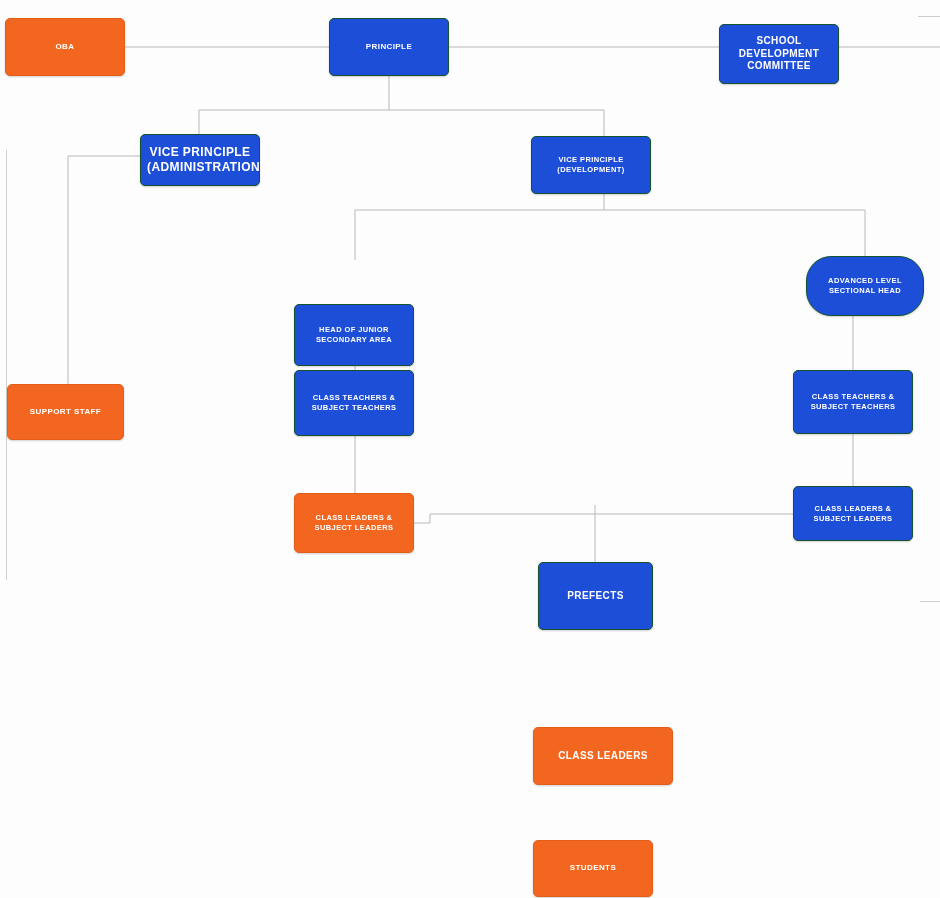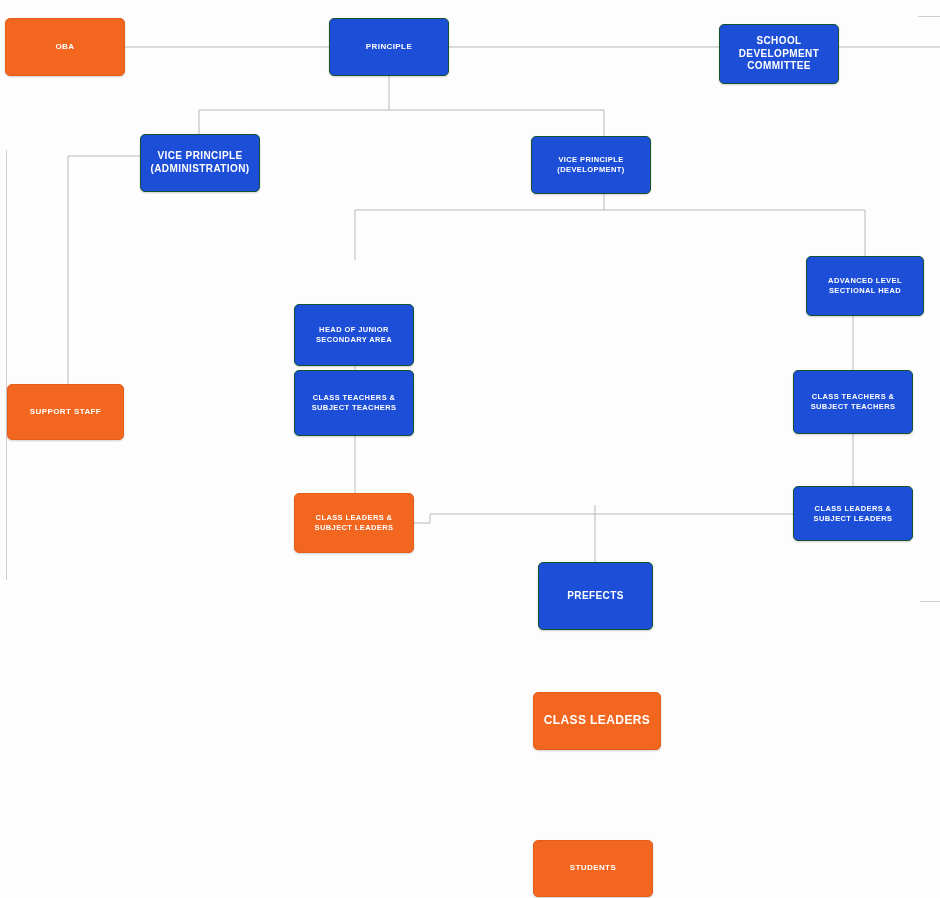--- a/index.html
+++ b/index.html
@@ -88,49 +88,49 @@
 
 <div class="node orange" style="left: 5px; top: 18px; width: 120px; height: 58px; font-size: 8px;">
       <span class="node-label">OBA</span>
     </div>
     <div class="node green" style="left: 329px; top: 18px; width: 120px; height: 58px; font-size: 8px;">
       <span class="node-label">PRINCIPLE</span>
     </div>
     <div class="node green" style="left: 719px; top: 24px; width: 120px; height: 60px; font-size: 10px;">
       <span class="node-label">SCHOOL DEVELOPMENT COMMITTEE</span>
     </div>
-    <div class="node green" style="left: 140px; top: 134px; width: 120px; height: 58px; font-size: 10px;">
+    <div class="node green" style="left: 140px; top: 134px; width: 120px; height: 52px; font-size: 12px;">
       <span class="node-label">VICE PRINCIPLE (ADMINISTRATION)</span>
     </div>
     <div class="node green" style="left: 531px; top: 136px; width: 120px; height: 58px; font-size: 7.5px;">
       <span class="node-label">VICE PRINCIPLE (DEVELOPMENT)</span>
     </div>
     <div class="node orange" style="left: 7px; top: 384px; width: 117px; height: 56px; font-size: 8px;">
       <span class="node-label">SUPPORT STAFF</span>
     </div>
     <div class="node green" style="left: 294px; top: 260px; width: 120px; height: 62px; font-size: 7.5px; margin-top: 44px;">
       <span class="node-label">HEAD OF JUNIOR SECONDARY AREA</span>
     </div>
-    <div class="node green" style="left: 806px; top: 256px; width: 118px; height: 60px; font-size: 7.5px;">
+    <div class="node green" style="left: 806px; top: 256px; width: 118px; height: 60px; font-size: 7.5px; border-radius: 25px;">
       <span class="node-label">ADVANCED LEVEL SECTIONAL HEAD</span>
     </div>
     <div class="node green" style="left: 294px; top: 370px; width: 120px; height: 66px; font-size: 7.5px;">
       <span class="node-label">CLASS TEACHERS &amp; SUBJECT TEACHERS</span>
     </div>
     <div class="node green" style="left: 793px; top: 370px; width: 120px; height: 64px; font-size: 7.5px;">
       <span class="node-label">CLASS TEACHERS &amp; SUBJECT TEACHERS</span>
     </div>
     <div class="node orange" style="left: 294px; top: 493px; width: 120px; height: 60px; font-size: 7.5px;">
       <span class="node-label">CLASS LEADERS &amp; SUBJECT LEADERS</span>
     </div>
     <div class="node green" style="left: 793px; top: 486px; width: 120px; height: 55px; font-size: 7.5px;">
       <span class="node-label">CLASS LEADERS &amp; SUBJECT LEADERS</span>
     </div>
     <div class="node green" style="left: 538px; top: 562px; width: 115px; height: 68px; font-size: 10px;">
       <span class="node-label">PREFECTS</span>
     </div>
-    <div class="node orange" style="left: 533px; top: 692px; width: 128px; height: 58px; font-size: 12px;">
+    <div class="node orange" style="left: 533px; top: 727px; width: 140px; height: 58px; font-size: 10px;">
       <span class="node-label">CLASS LEADERS</span>
     </div>
     <div class="node orange" style="left: 533px; top: 840px; width: 120px; height: 57px; font-size: 8px;">
       <span class="node-label">STUDENTS</span>
     </div>
   </div>
 
 </body></html>

